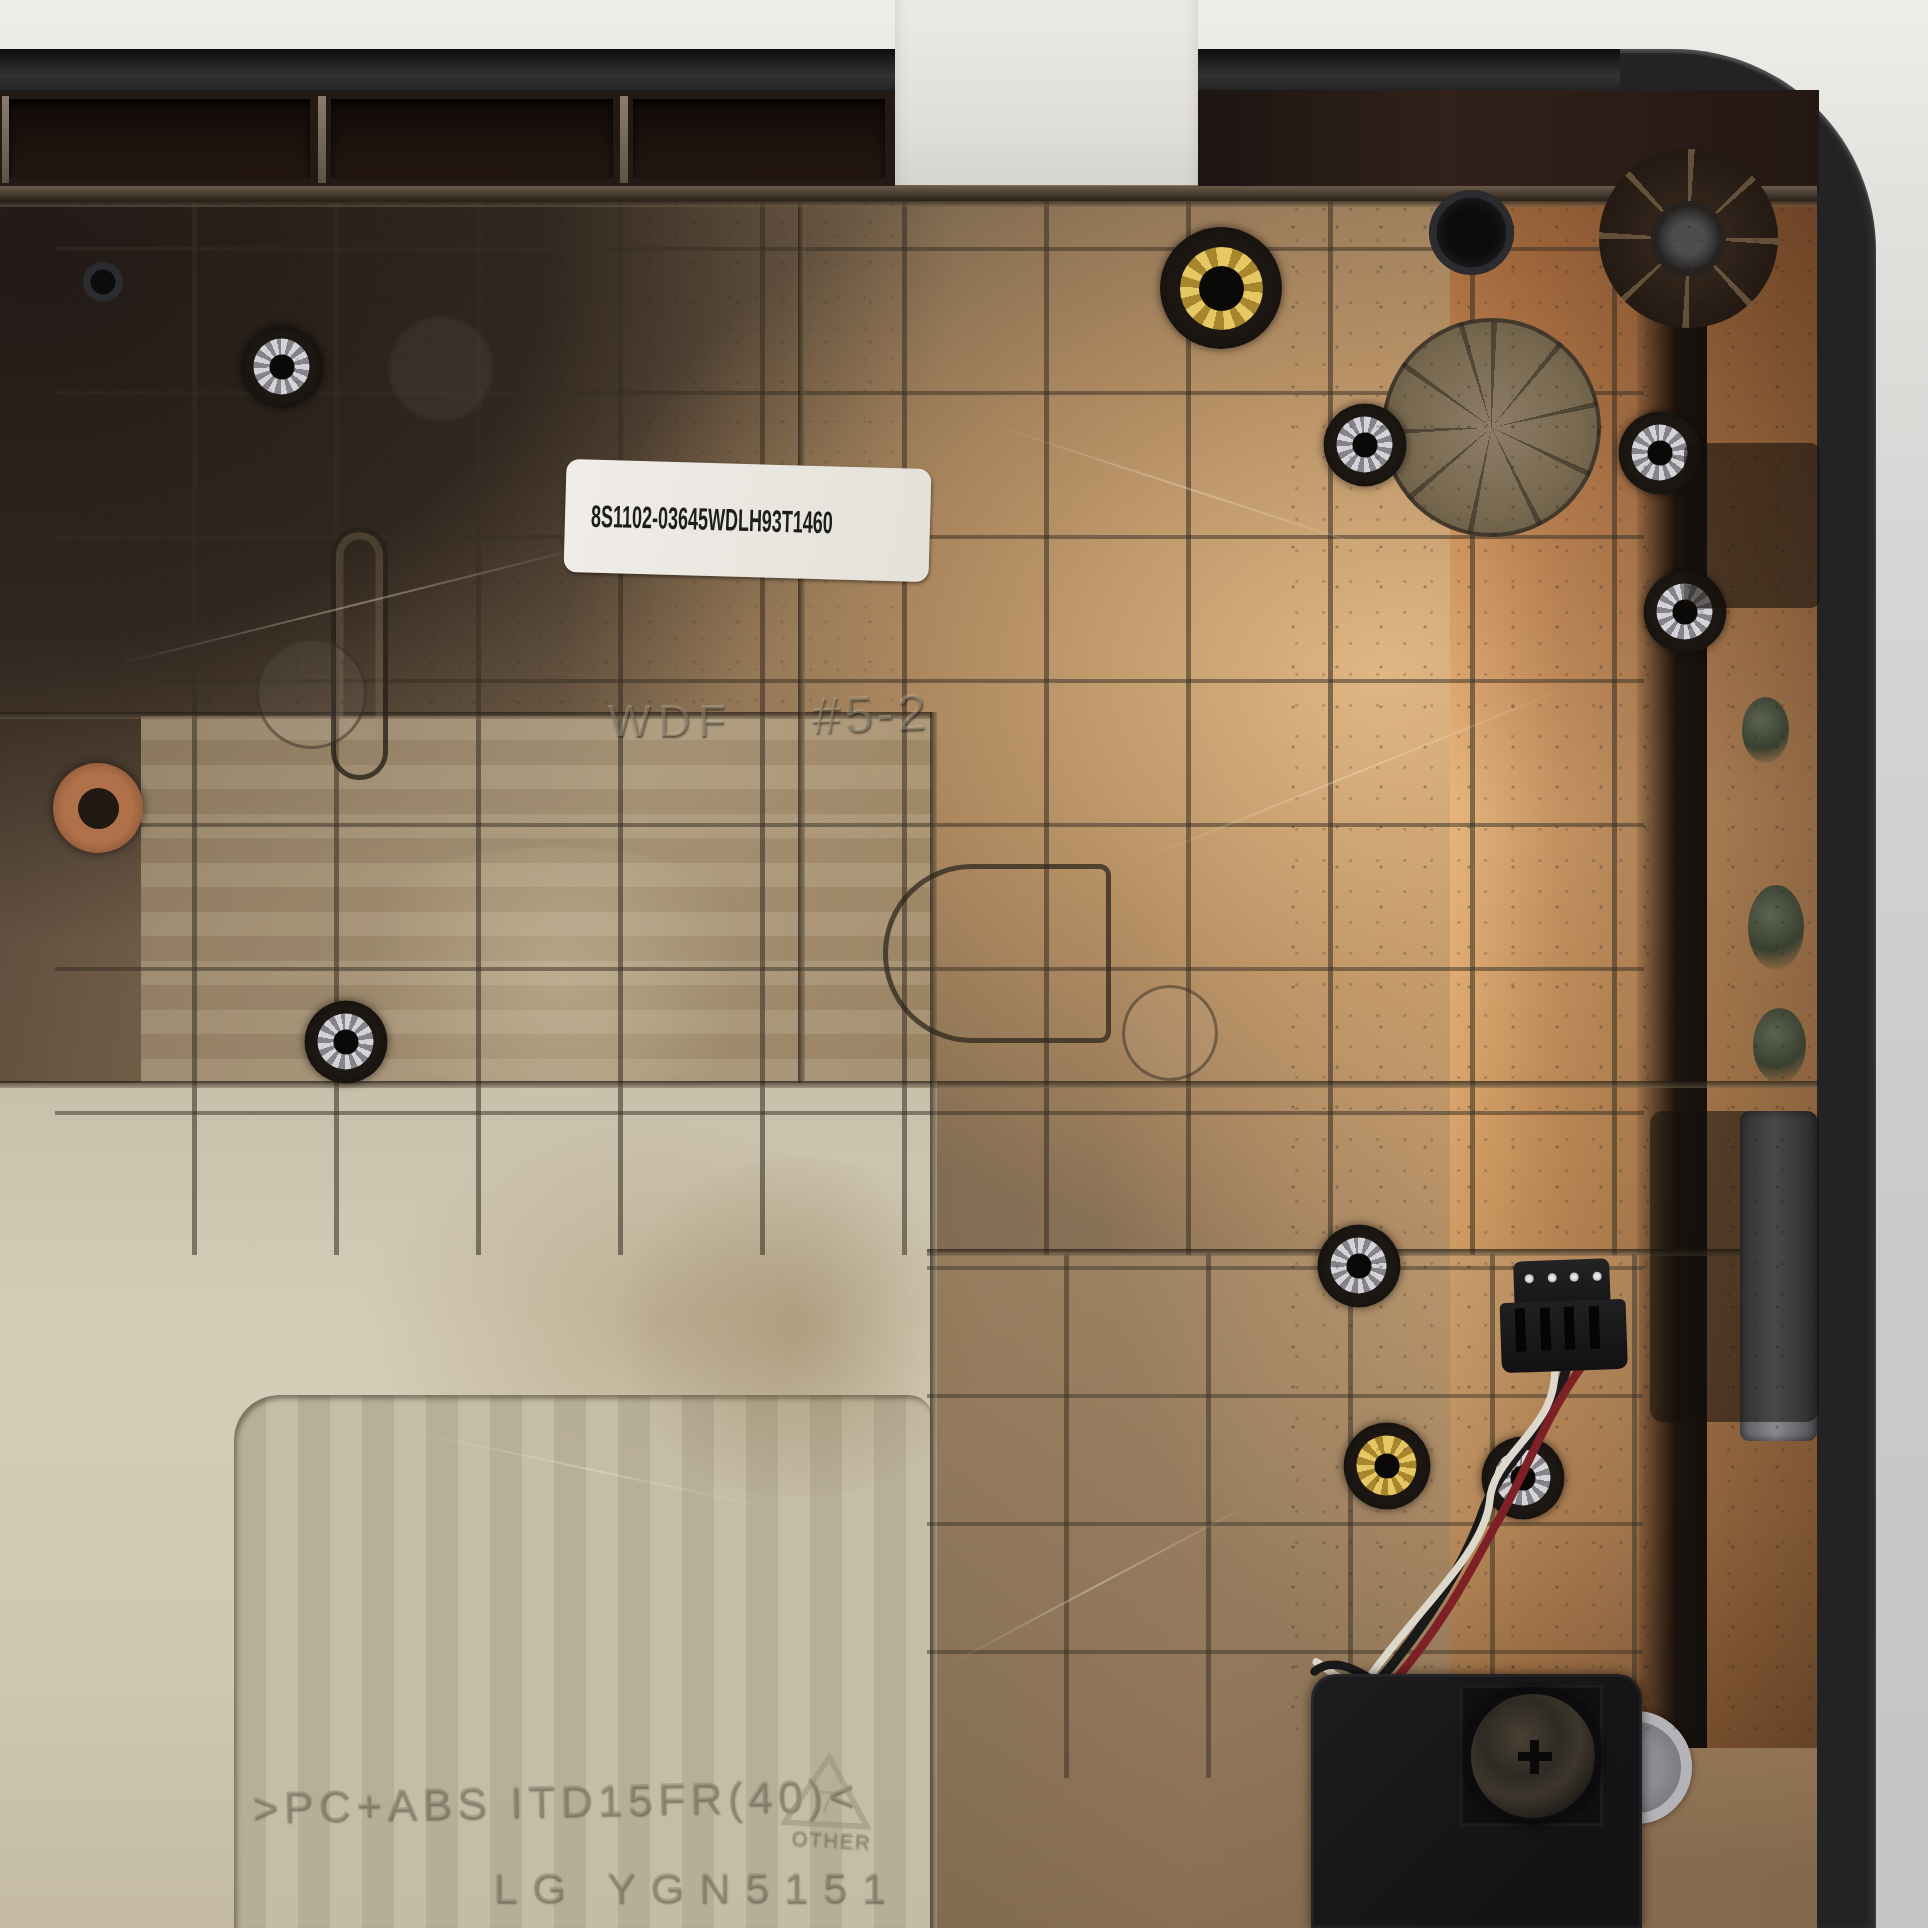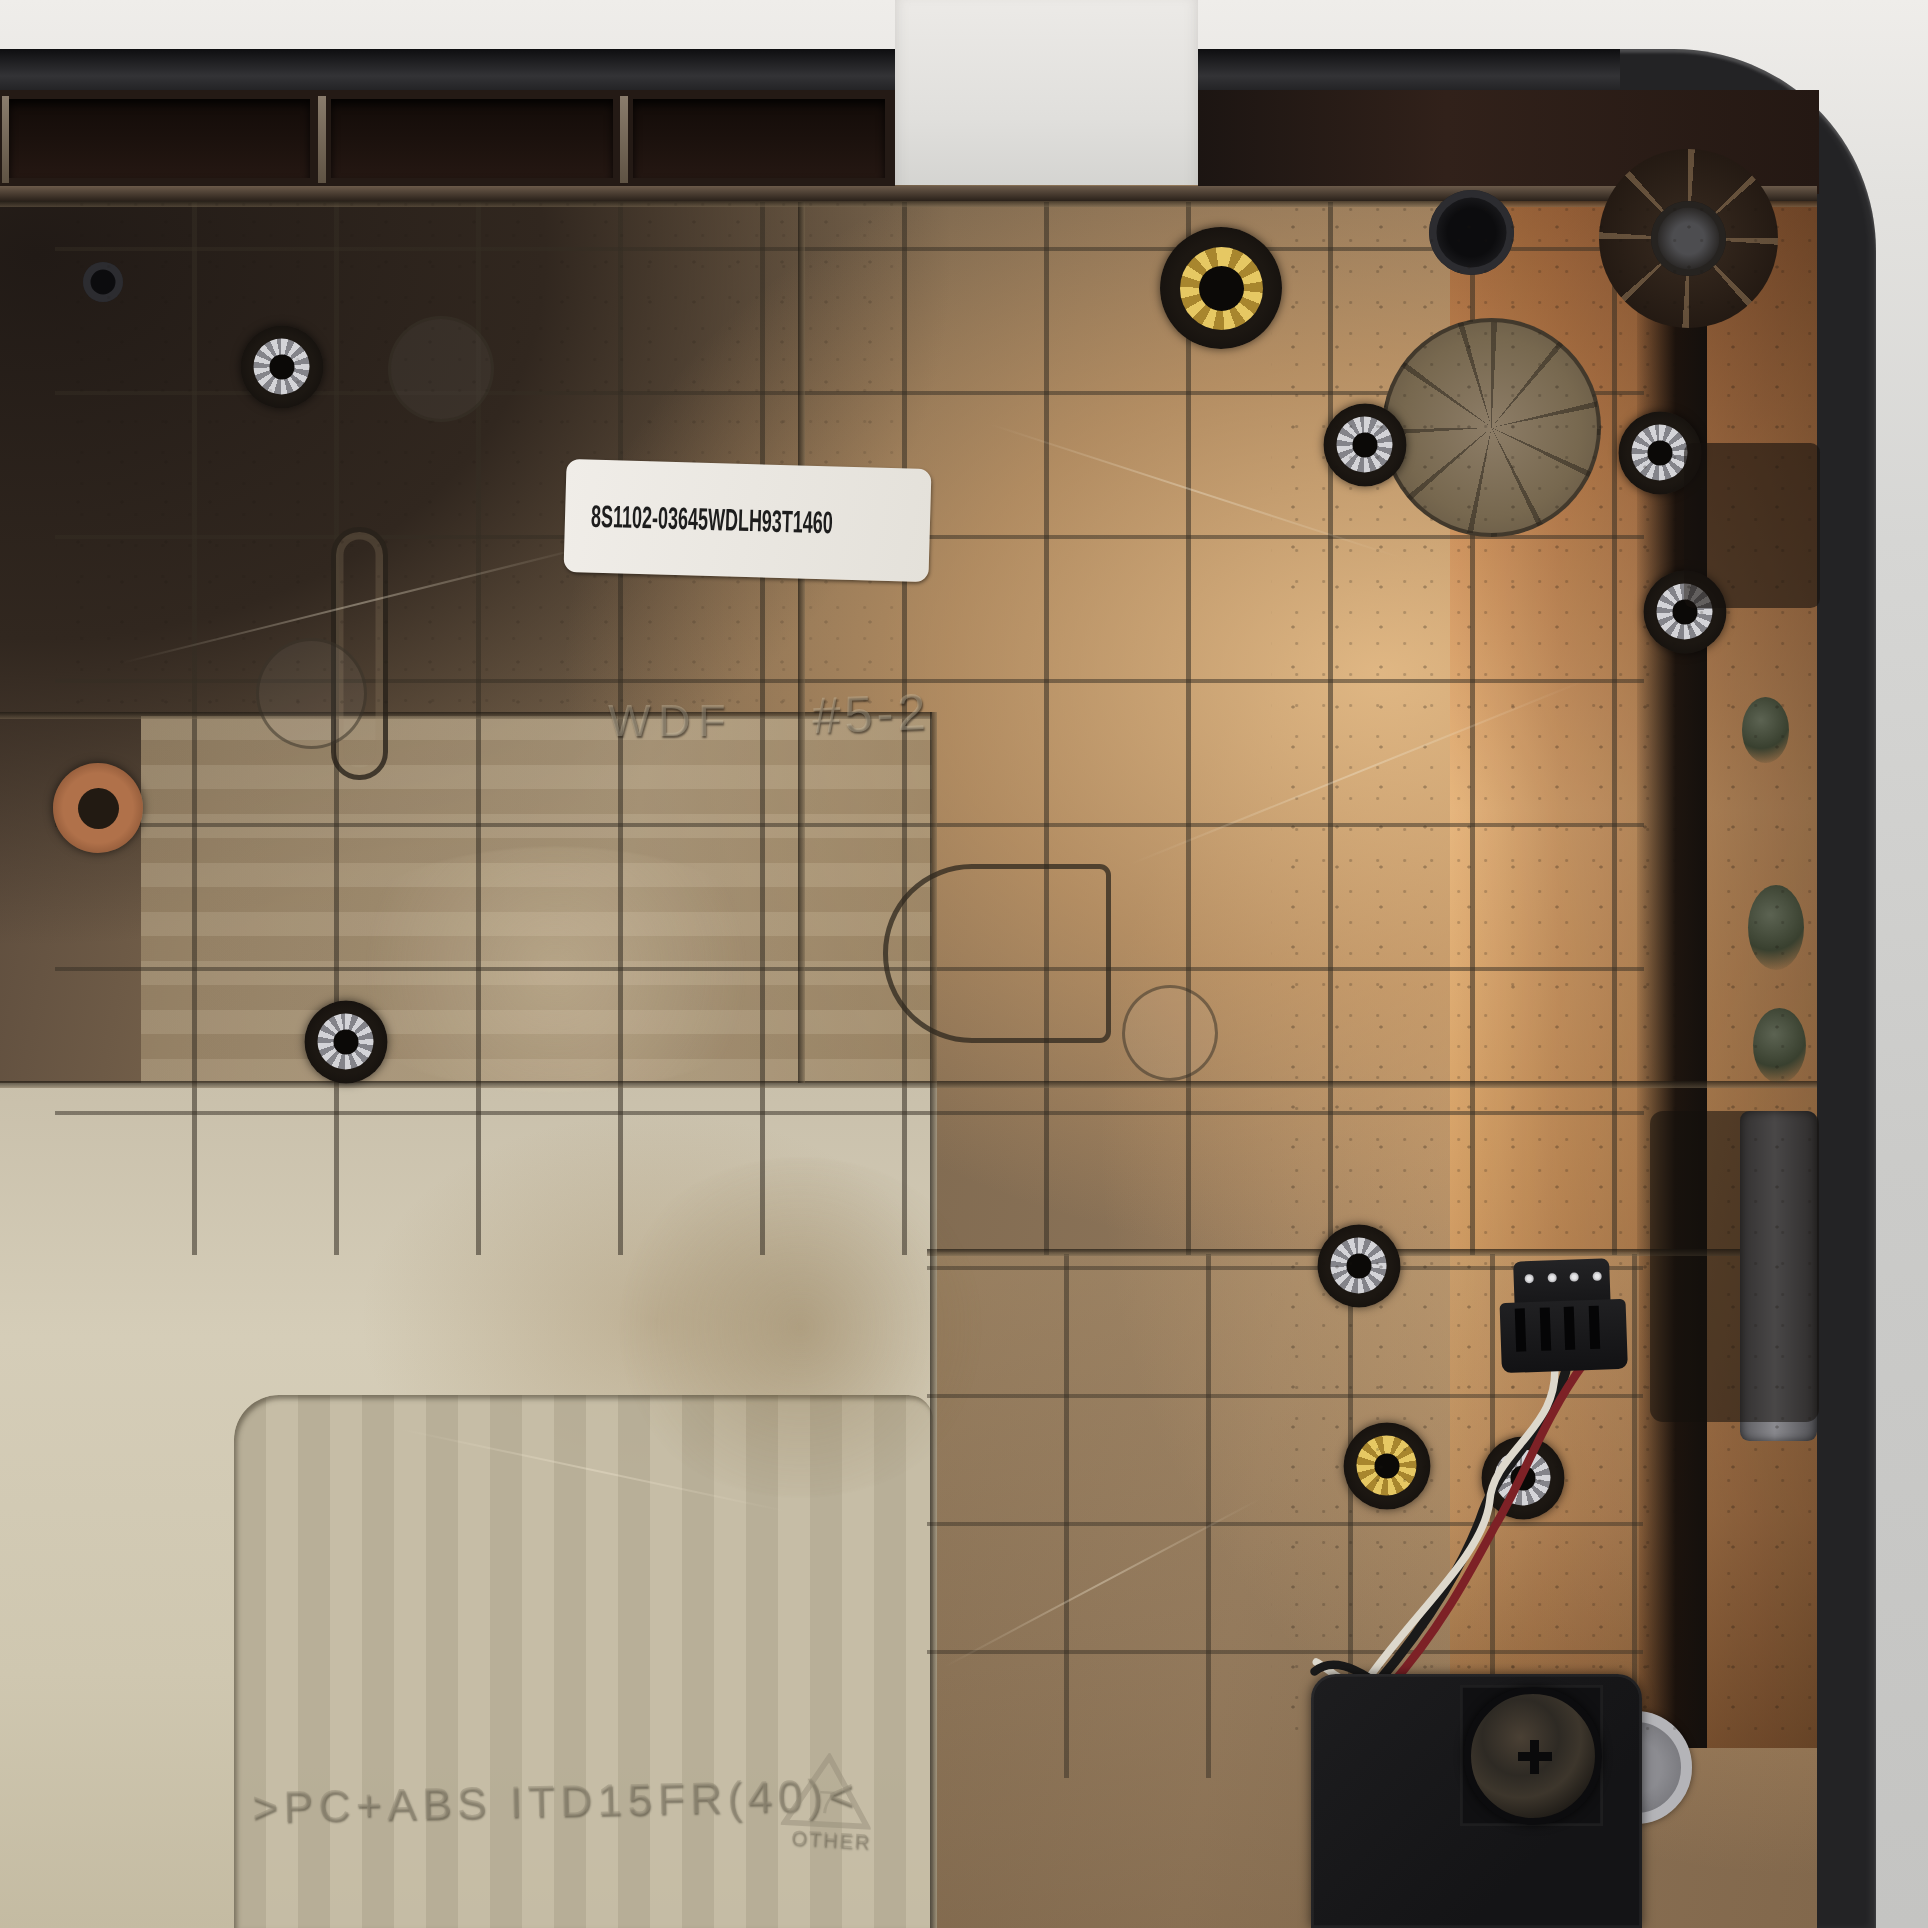--- a/index.html
+++ b/index.html
@@ -297,20 +297,21 @@
   <span class="abs engrave" style="left:608px;top:695px;font-size:45px;letter-spacing:7.5px;">WDF</span>
   <span class="abs engrave" style="left:812px;top:684px;font-size:51px;letter-spacing:3.8px;transform:rotate(-2deg);">#5-2</span>
   <span class="abs engrave-light" style="left:252px;top:1776px;font-size:44px;letter-spacing:5.6px;transform:rotate(-1.2deg);">&gt;PC+ABS ITD15FR(40)&lt;</span>
   <div class="abs" style="left:782px;top:1753px;width:90px;height:98px;transform:rotate(3deg);">
     <svg width="90" height="98" viewBox="0 0 96 104">
       <polygon points="48,4 92,76 4,76" fill="none" stroke="rgba(150,142,122,0.5)" stroke-width="6"></polygon>
       <text x="48" y="64" text-anchor="middle" font-size="34" fill="rgba(150,142,122,0.5)" font-family="Liberation Sans, sans-serif">7</text>
     </svg>
     <span class="engrave-light" style="position:absolute;left:11.3px;top:75px;font-size:20px;letter-spacing:1.9px;">OTHER</span>
   </div>
+  <span class="abs engrave-light" style="left:493px;top:1863px;font-size:43px;letter-spacing:15px;">LG YGN5151</span>
 
   <svg class="abs" style="left:1290px;top:1337px;" width="339" height="377" viewBox="0 0 360 400" fill="none" stroke-linecap="round">
     <path d="M295,25 C285,90 225,130 205,185 C188,235 150,300 92,368" stroke="#1a1a1a" stroke-width="10"></path>
     <path d="M312,28 C270,85 248,150 218,200 C192,248 160,310 105,372" stroke="#7d2126" stroke-width="9"></path>
     <path d="M280,22 C292,95 215,120 212,175 C205,230 135,290 85,360 C65,380 42,352 28,345" stroke="#ddd8cc" stroke-width="8"></path>
     <path d="M98,372 C70,350 44,340 26,355" stroke="#1a1a1a" stroke-width="9"></path>
   </svg>
 
   <div class="abs connector">
     <div class="conn-top">

